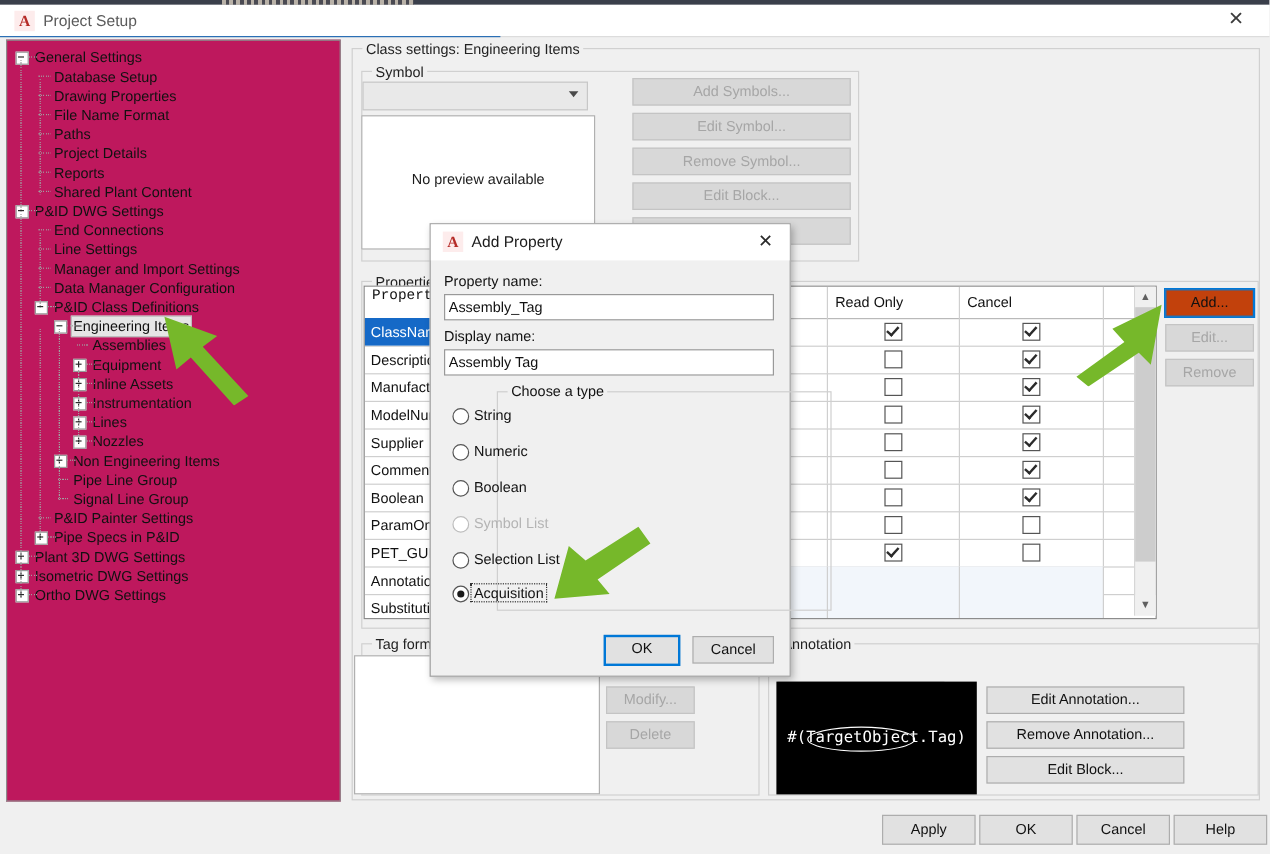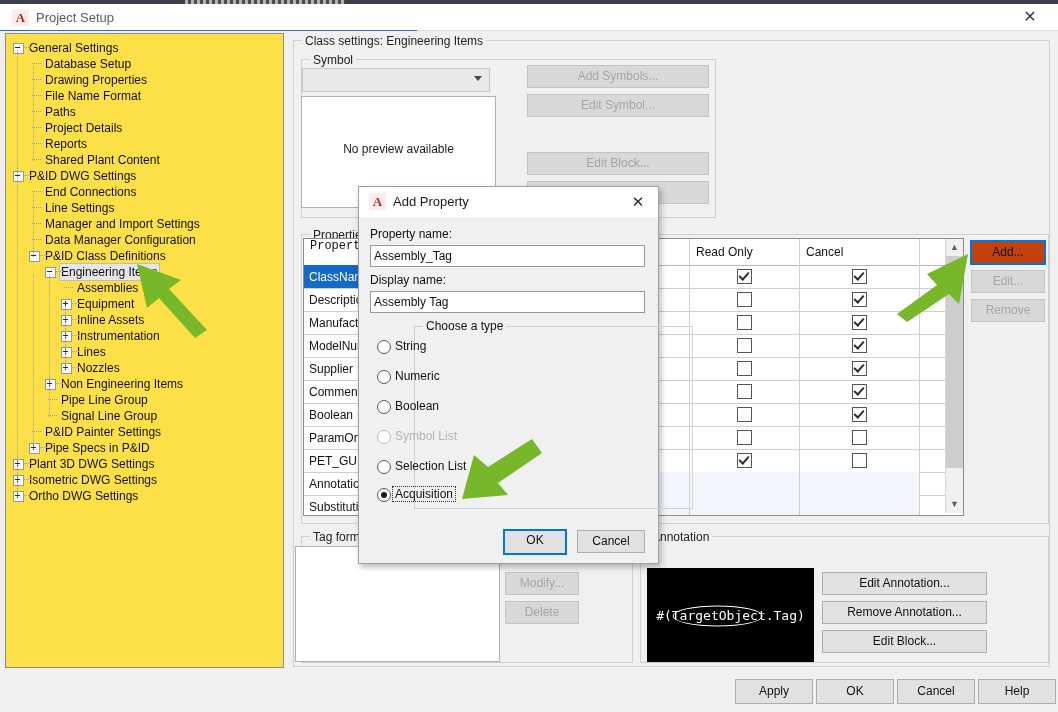--- a/index.html
+++ b/index.html
@@ -20,21 +20,21 @@
   .titlebar{position:absolute;left:0;top:4px;width:1058px;height:26px;background:#ffffff;}
   .titlebar .ico{position:absolute;left:12px;top:5px;width:17px;height:17px;background:#fdecec;
       color:#b52b27;font-weight:bold;font-size:13px;line-height:17px;text-align:center;font-family:"Liberation Serif",serif;}
   .titlebar .ttl{position:absolute;left:36px;top:5px;font-size:13px;color:#5a5a5a;line-height:17px;}
   .titlebar .close{position:absolute;right:8px;top:2px;width:40px;height:22px;color:#3b3b3b;
       font-size:16px;line-height:22px;text-align:center;cursor:default;}
   .titlebar-underline{position:absolute;left:0;top:30px;width:417px;height:1px;background:#2b6fb5;}
   .titlebar-underline2{position:absolute;left:0;top:30px;width:1058px;height:1px;background:#dcdcdc;}
 
   
-  .treepanel{position:absolute;left:5px;top:33px;width:277px;height:633px;background:#fde047;border:1px solid #8c8c8c;overflow:hidden;}
+  .treepanel{position:absolute;left:5px;top:33px;width:277px;height:633px;background:#be185d;border:1px solid #8c8c8c;overflow:hidden;}
   .tnode{position:absolute;height:16px;line-height:16px;white-space:nowrap;font-size:12px;color:#1a1a1a;}
   .tnode .lbl{display:inline-block;vertical-align:top;padding:0 2px;}
   .tnode.sel .lbl{background:#e6e6e6;border:1px solid #bdbdbd;padding:0 1px;margin-top:-1px;}
   .expander{position:absolute;width:9px;height:9px;border:1px solid #9a9a9a;background:#fff;top:3px;}
   .expander:before{content:"";position:absolute;left:1px;top:3px;width:5px;height:1px;background:#2b2b2b;}
   .expander.plus:after{content:"";position:absolute;left:3px;top:1px;width:1px;height:5px;background:#2b2b2b;}
   .dash{position:absolute;top:7px;width:7px;height:1px;
       background:repeating-linear-gradient(90deg,#a0a0a0 0 1px,transparent 1px 2px);}
   .vline{position:absolute;width:1px;
       background:repeating-linear-gradient(180deg,#a0a0a0 0 1px,transparent 1px 2px);}
@@ -278,20 +278,21 @@
   </div>
   <div class="combo" style="left:302px;top:68px;width:186px;height:22px;">
     <span class="cv"></span>
     <span class="arr"></span>
   </div>
   <div class="whitebox" style="left:301px;top:96px;width:193px;height:110px;">
     <div style="position:absolute;left:0;right:0;top:45px;text-align:center;font-size:12px;color:#1b1b1b;">No preview available</div>
   </div>
   <div class="btn disabled" style="left:527px;top:65px;width:180px;height:21px;line-height:21px;">Add Symbols...</div>
   <div class="btn disabled" style="left:527px;top:94px;width:180px;height:21px;line-height:21px;">Edit Symbol...</div>
+  <div class="btn disabled" style="left:527px;top:123px;width:180px;height:21px;line-height:21px;">Remove Symbol...</div>
   <div class="btn disabled" style="left:527px;top:152px;width:180px;height:21px;line-height:21px;">Edit Block...</div>
   <div class="btn disabled" style="left:527px;top:181px;width:180px;height:21px;line-height:21px;">Assign Style...</div>
 
   <div class="group" style="left:301px;top:234px;width:746px;height:288px;">
     <span class="gtitle">Properties</span>
   </div>
 
   <div class="tbl" style="left:303px;top:238px;width:659px;height:276px;">
     <div id="tbl-head" class="thead" style="width:659px;">
         <div class="th two" style="left: 0px; width: 62px; font-family: Liberation Mono, monospace;">

